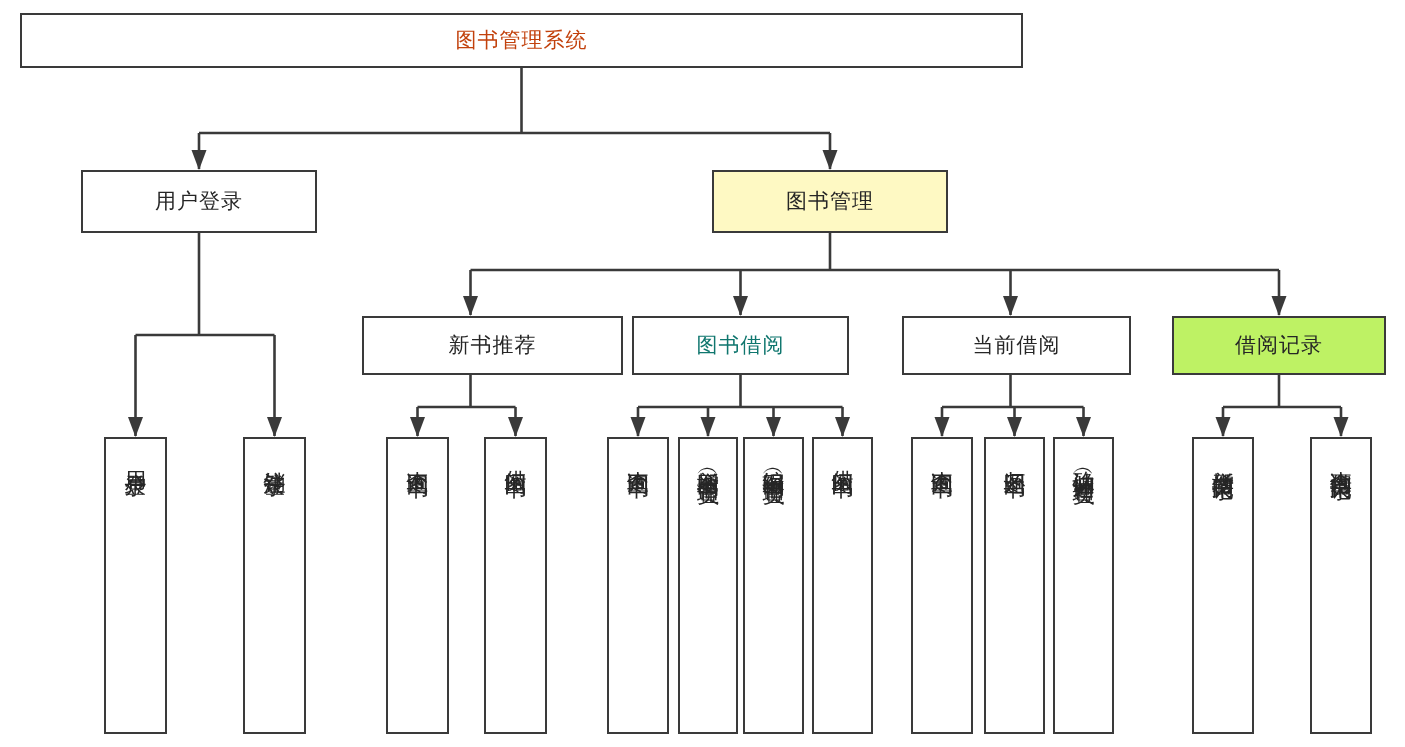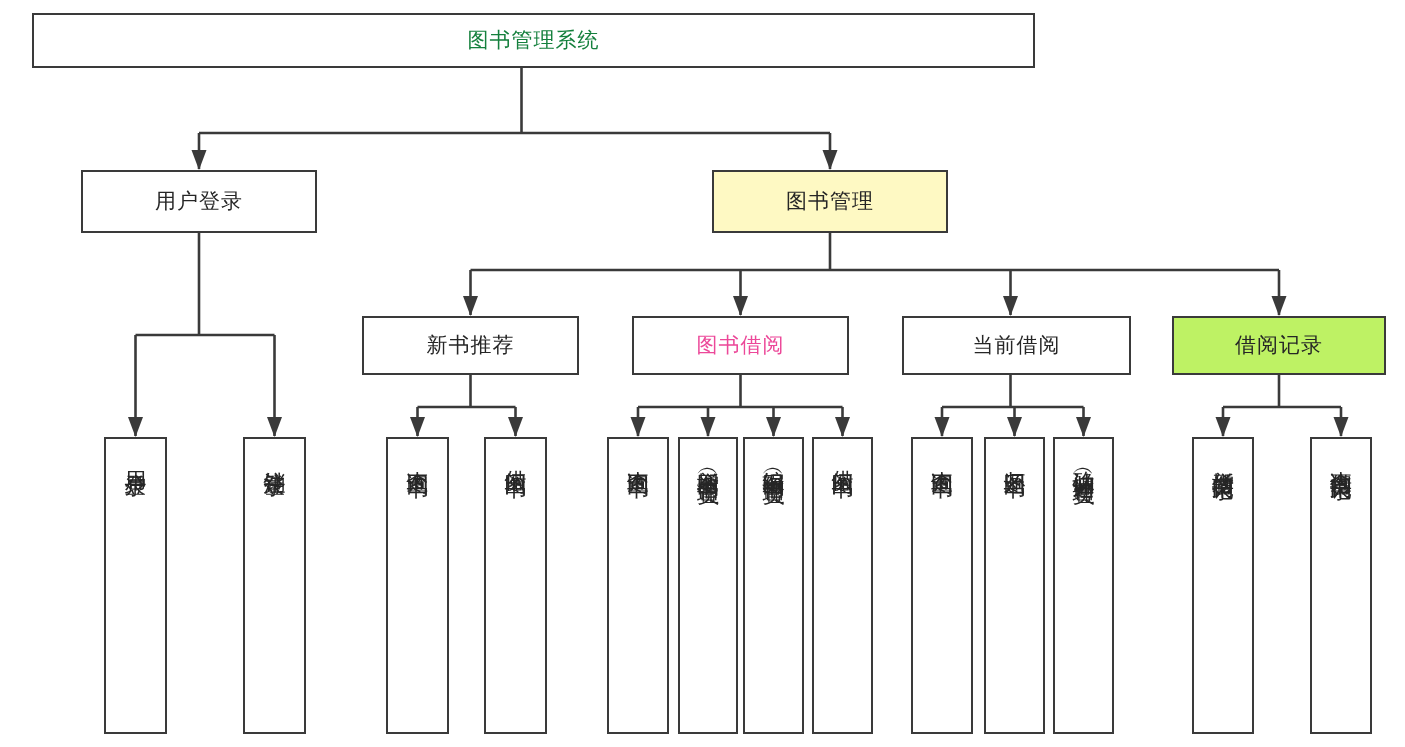--- a/index.html
+++ b/index.html
@@ -114,33 +114,33 @@
       <line x1="1083.5" y1="407" x2="1083.5" y2="436" stroke="#3a3a3a" stroke-width="2.6"></line>
       <polygon points="1076,417 1091,417 1083.5,437" fill="#3a3a3a"></polygon>
       <line x1="1279" y1="375" x2="1279" y2="407" stroke="#3a3a3a" stroke-width="2.6"></line>
       <line x1="1223" y1="407" x2="1341" y2="407" stroke="#3a3a3a" stroke-width="2.6"></line>
       <line x1="1223" y1="407" x2="1223" y2="436" stroke="#3a3a3a" stroke-width="2.6"></line>
       <polygon points="1215.5,417 1230.5,417 1223,437" fill="#3a3a3a"></polygon>
       <line x1="1341" y1="407" x2="1341" y2="436" stroke="#3a3a3a" stroke-width="2.6"></line>
       <polygon points="1333.5,417 1348.5,417 1341,437" fill="#3a3a3a"></polygon>
     </svg>
   <div id="nodes">
-      <div class="node node-h" style="left: 20px; top: 13px; width: 1003px; height: 55px; border-color: rgb(58, 58, 58); background: rgb(255, 255, 255); color: #15803d; margin-left: 12px;">
+      <div class="node node-h" style="left: 20px; top: 13px; width: 1003px; height: 55px; border-color: rgb(58, 58, 58); background: rgb(255, 255, 255); color: #c2410c;">
         <span class="node-label">图书管理系统</span>
       </div>
       <div class="node node-h" style="left: 81px; top: 170px; width: 236px; height: 63px; border-color: rgb(58, 58, 58); background: rgb(255, 255, 255); color: rgb(38, 38, 38);">
         <span class="node-label">用户登录</span>
       </div>
       <div class="node node-h" style="left: 712px; top: 170px; width: 236px; height: 63px; border-color: rgb(58, 58, 58); background: #fef9c3; color: rgb(38, 38, 38);">
         <span class="node-label">图书管理</span>
       </div>
-      <div class="node node-h" style="left: 362px; top: 316px; width: 217px; height: 59px; border-color: rgb(58, 58, 58); background: rgb(255, 255, 255); color: rgb(38, 38, 38);">
+      <div class="node node-h" style="left: 362px; top: 316px; width: 261px; height: 59px; border-color: rgb(58, 58, 58); background: rgb(255, 255, 255); color: rgb(38, 38, 38);">
         <span class="node-label">新书推荐</span>
       </div>
-      <div class="node node-h" style="left: 632px; top: 316px; width: 217px; height: 59px; border-color: rgb(58, 58, 58); background: rgb(255, 255, 255); color: #ec4899;">
+      <div class="node node-h" style="left: 632px; top: 316px; width: 217px; height: 59px; border-color: rgb(58, 58, 58); background: rgb(255, 255, 255); color: #0f766e;">
         <span class="node-label">图书借阅</span>
       </div>
       <div class="node node-h" style="left: 902px; top: 316px; width: 229px; height: 59px; border-color: rgb(58, 58, 58); background: rgb(255, 255, 255); color: rgb(38, 38, 38);">
         <span class="node-label">当前借阅</span>
       </div>
       <div class="node node-h" style="left: 1172px; top: 316px; width: 214px; height: 59px; border-color: rgb(58, 58, 58); background: #bef264; color: rgb(38, 38, 38);">
         <span class="node-label">借阅记录</span>
       </div>
       <div class="node node-v" style="left: 104px; top: 437px; width: 63px; height: 297px; border-color: rgb(58, 58, 58); background: rgb(255, 255, 255); color: rgb(38, 38, 38);">
         <span class="node-label">用户登录</span>

